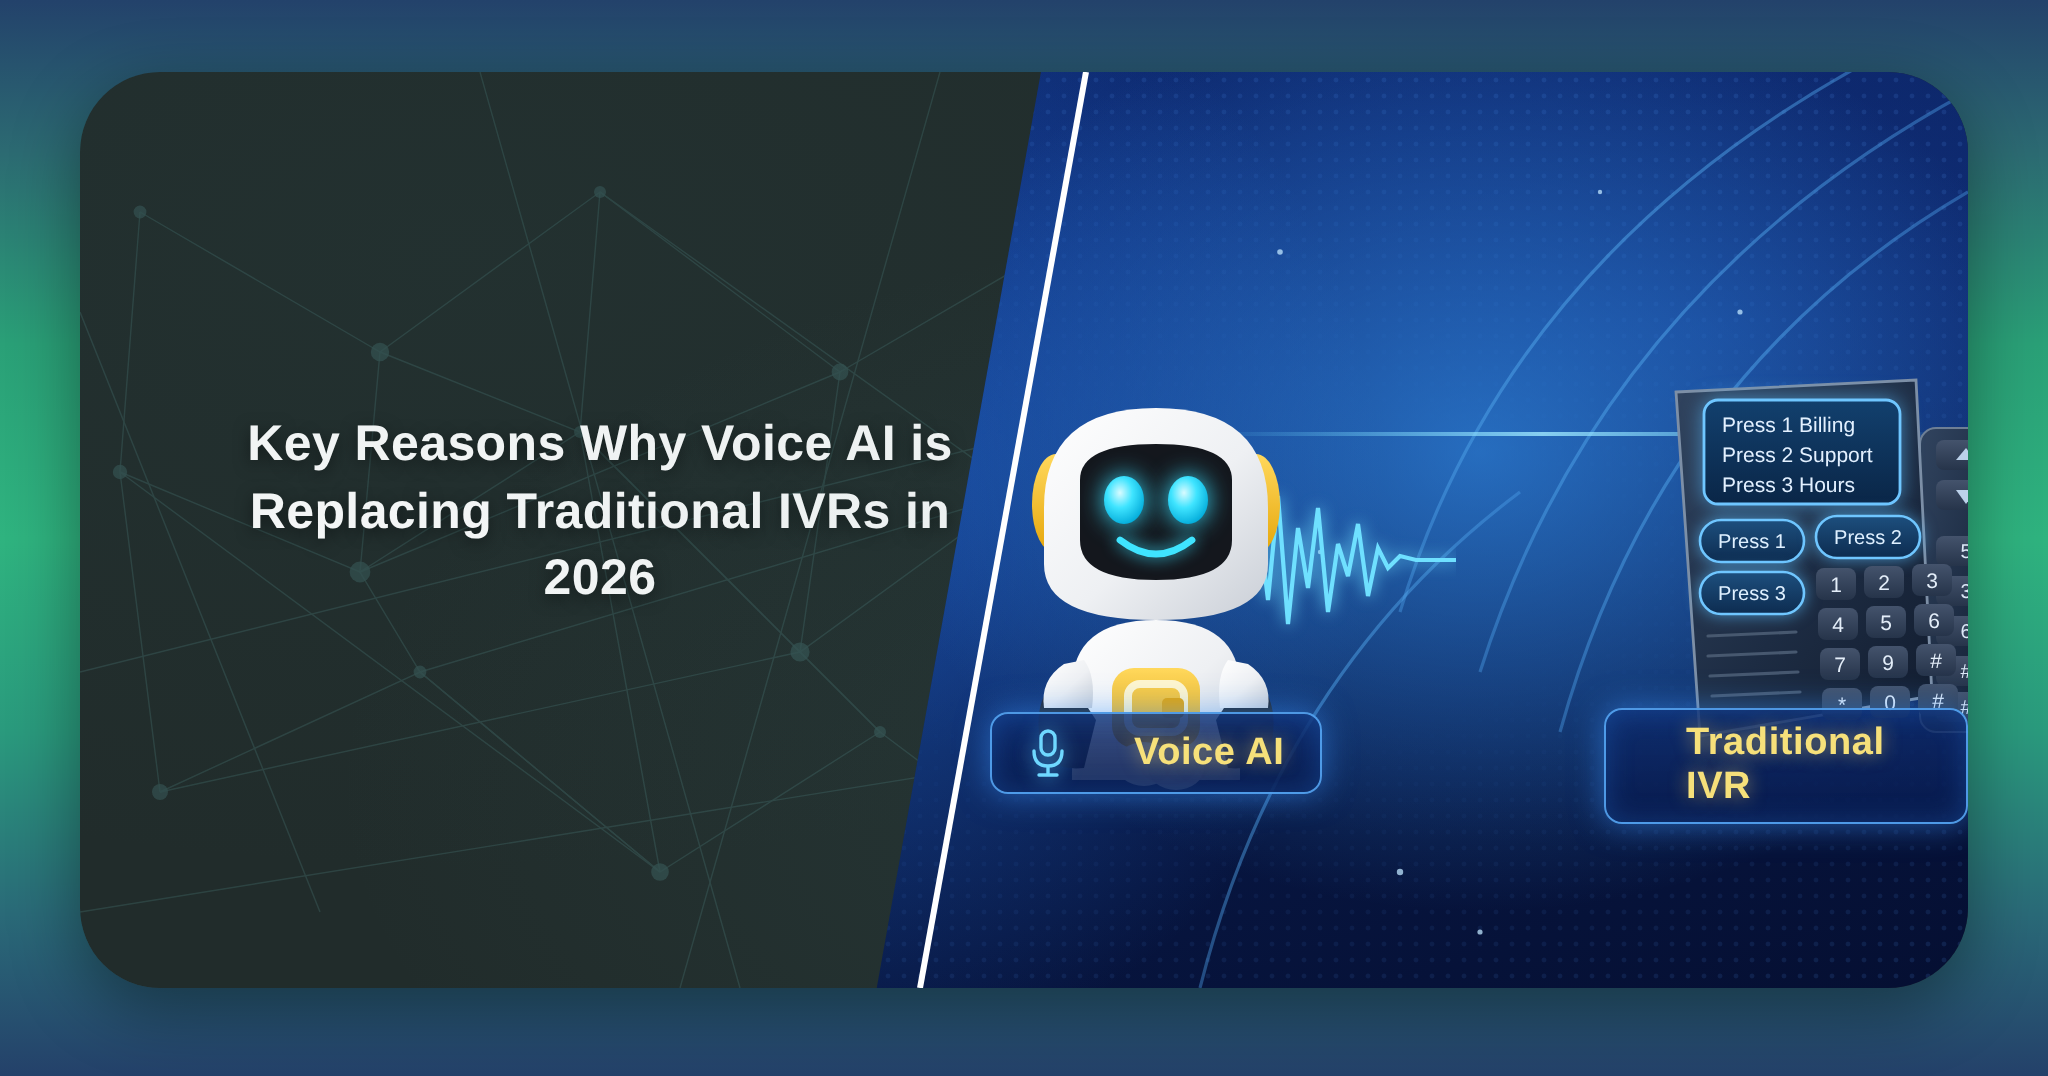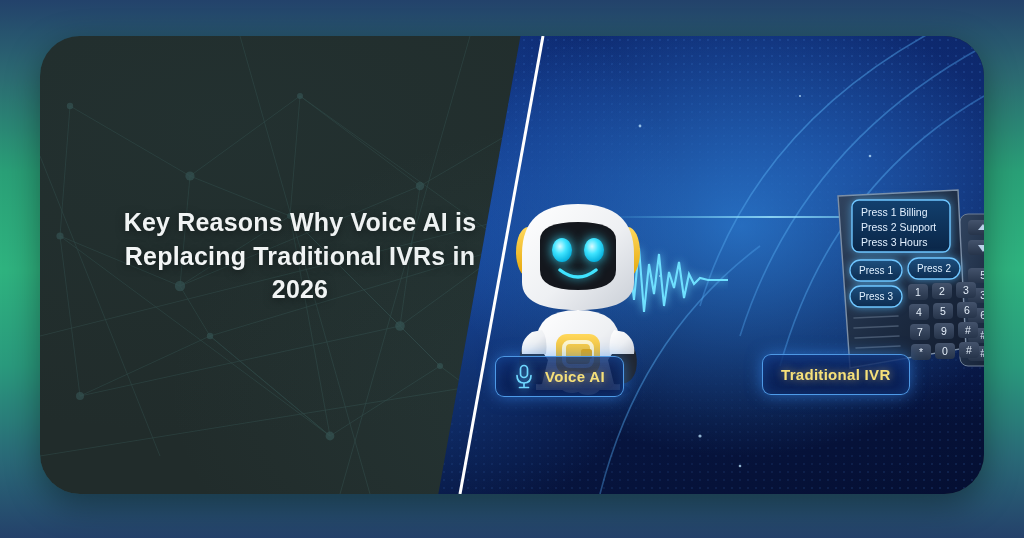--- a/index.html
+++ b/index.html
@@ -91,25 +91,26 @@
   .pill {
     position:absolute;
     display:flex; align-items:center; gap:11px;
     border:1.6px solid rgba(90,175,255,.85);
     border-radius:9px;
     background: linear-gradient(180deg, rgba(14,44,110,.82) 0%, rgba(8,26,76,.9) 100%);
     box-shadow:0 0 16px rgba(60,150,255,.55), inset 0 0 14px rgba(40,120,220,.32);
     padding:0 18px;
   }
   .pill-label {
-    color:#f6e07a; font-size:15px; font-weight:700; letter-spacing:.3px;
+    color:#f6e07a; font-size:19px; font-weight:700; letter-spacing:.3px;
     text-shadow:0 0 9px rgba(255,220,110,.55);
+    margin-left:22px;
   }
   #voice-ai-pill { left:455px; top:320px; height:41px; }
-  #ivr-pill { left:722px; top:318px; height:41px; }
+  #ivr-pill { left:762px; top:318px; height:58px; }
 </style>
 </head>
 <body>
 
 <div id="card">
 
   <div id="left-panel">
     <svg id="net-svg" viewBox="0 0 560 458" preserveAspectRatio="none">
       <g stroke="#4e7f7d" stroke-width="0.7" fill="none" opacity="0.55">
         <path d="M30 70 L150 140 L260 60 L380 150 L500 80"></path>

